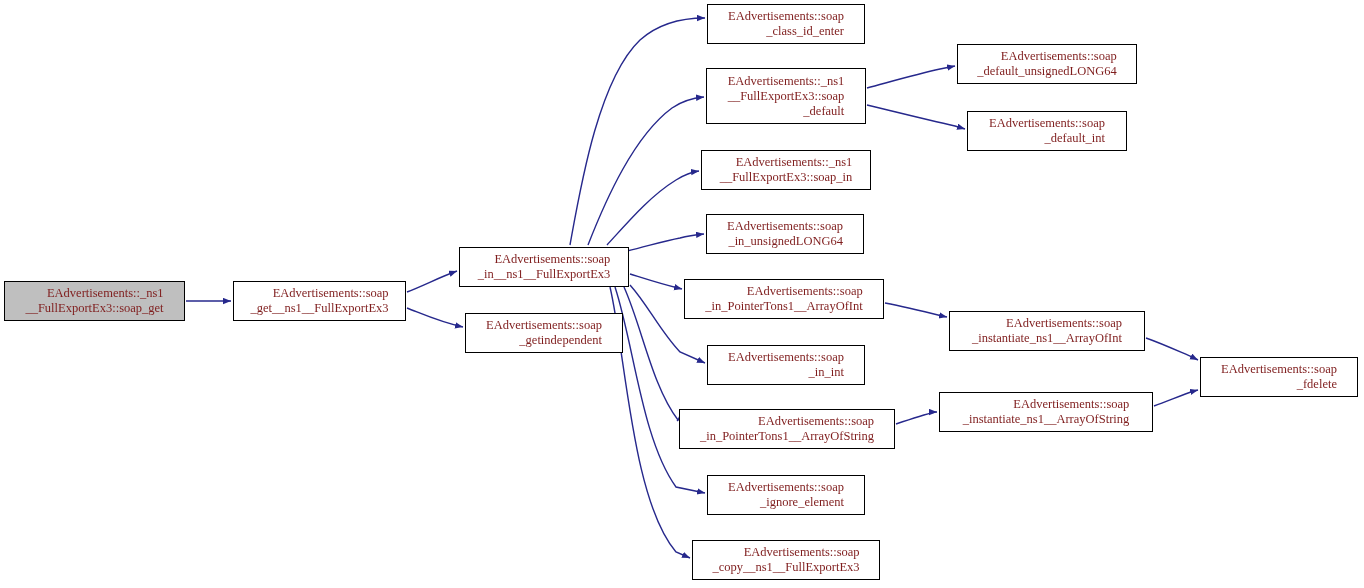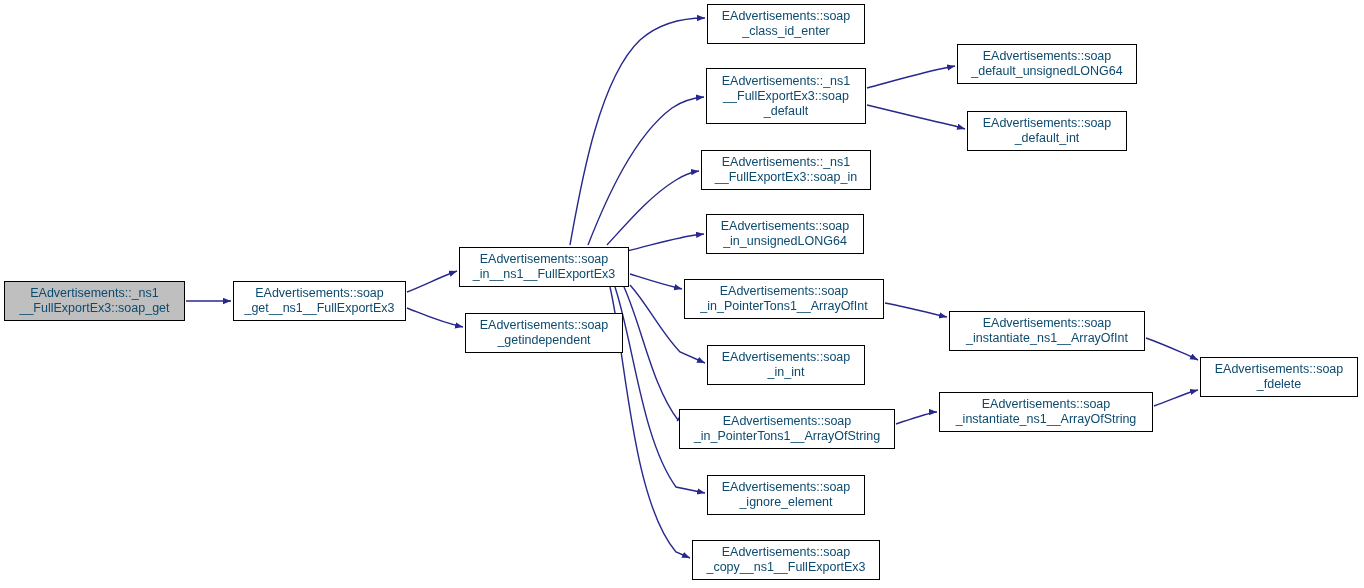--- a/index.html
+++ b/index.html
@@ -21,30 +21,31 @@
     top: 0;
     width: 1364px;
     height: 588px;
     pointer-events: none;
   }
   .node {
     position: absolute;
     box-sizing: border-box;
     border: 1px solid #000000;
     background: #ffffff;
-    color: #0c4a6e;
+    color: #7f1d1d;
     font-size: 12.5px;
     line-height: 15px;
-    text-align: center;
+    text-align: right;
     display: flex;
     align-items: center;
     justify-content: center;
     padding: 1px 3px;
     white-space: pre-line;
     z-index: 2;
+    font-family: Liberation Serif, serif;
   }
   .node.highlight {
     background: #bfbfbf;
   }
 </style>
 </head>
 <body>
 
 <div id="canvas">
   <svg class="edges" viewBox="0 0 1364 588">

